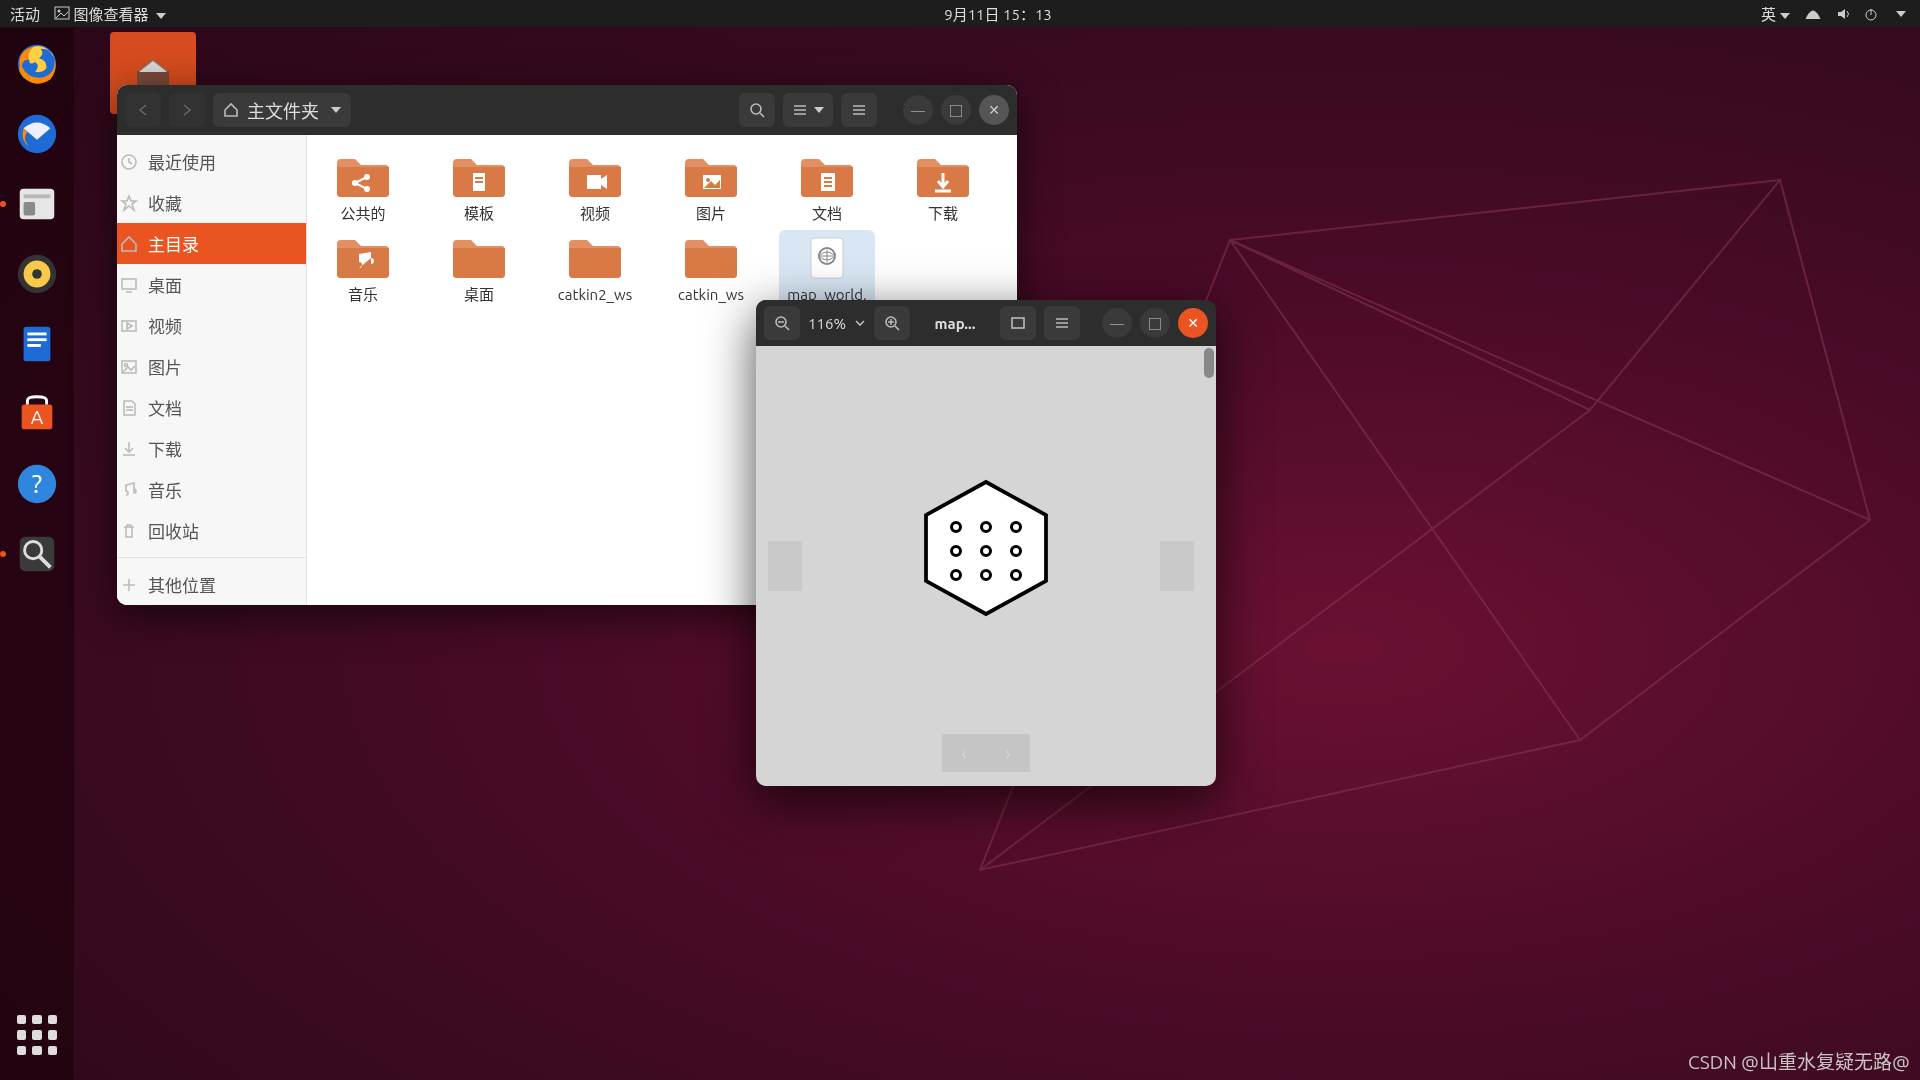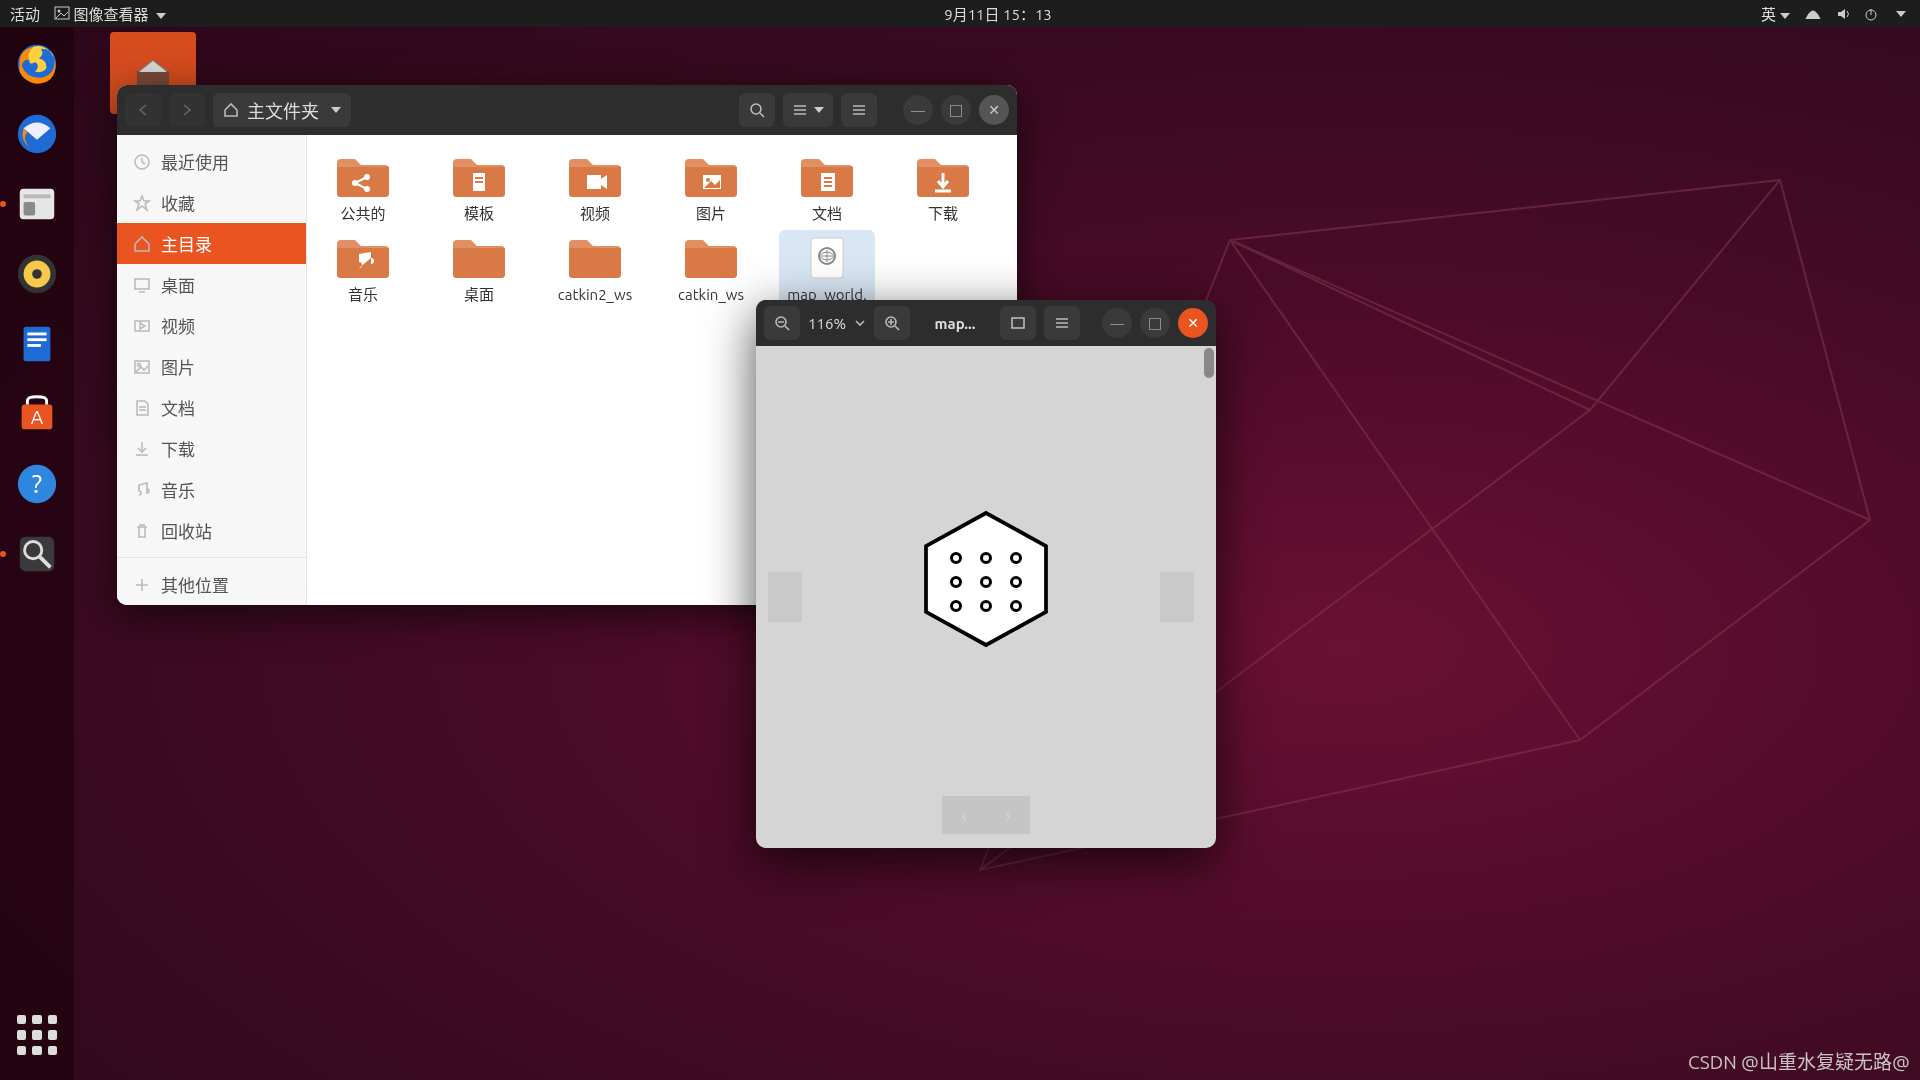--- a/index.html
+++ b/index.html
@@ -51,32 +51,32 @@
   height:50px; background:#2d2d2d; display:flex; align-items:center; padding:0 8px; gap:8px;
 }
 .hbtn { min-width:36px; height:34px; border-radius:6px; background:#3a3a3a; display:flex; align-items:center; justify-content:center; color:#bbb; font-size:15px;}
 .hbtn.disabled { opacity:0.4; }
 .pathbar { display:flex; align-items:center; background:#3a3a3a; border-radius:6px; height:34px; padding:0 10px; gap:8px; color:#ddd;}
 .spacer { flex:1; }
 .winbtn { width:30px; height:30px; border-radius:50%; background:#3a3a3a; display:flex; align-items:center; justify-content:center; color:#ccc; font-size:14px;}
 .winbtn.close { background:#555; }
 .files-body { flex:1; display:flex; background:#fff; }
 .sidebar { width:190px; background:#f7f7f7; border-right:1px solid #e3e3e3; font-size:17px; color:#555; padding-top:6px;}
-.sidebar .sbitem { display:flex; align-items:center; gap:10px; padding:8px 16px; }
+.sidebar .sbitem { display:flex; align-items:center; gap:10px; padding:8px 3px; }
 .sidebar .sbitem.active { background:#e95420; color:#fff;text-align:right; }
 .sidebar .sbitem svg { width:18px; height:18px; flex-shrink:0; }
 .sidebar .sbsep { height:1px; background:#e3e3e3; margin:6px 0; }
 .files-grid { flex:1; padding:14px 8px; display:flex; flex-wrap:wrap; align-content:flex-start; gap:4px 20px; }
 .fileitem { width:96px; display:flex; flex-direction:column; align-items:center; gap:6px; font-size:15px; color:#333; text-align:center; padding:4px; border-radius:6px;}
 .fileitem.selected { background:#d9e7f5; }
 .fileitem .fname { line-height:1.15; word-break:break-all; }
 .folder-svg { width:56px; height:46px; }
 
 .viewer-window {
-  position:absolute; left:756px; top:300px; width:460px; height:548px;
+  position:absolute; left:756px; top:300px; width:460px; height:486px;
   border-radius:10px; overflow:hidden; box-shadow:0 14px 50px rgba(0,0,0,0.7);
   background:#2b2b2b; display:flex; flex-direction:column;
 }
 .viewer-header { height:46px; background:#2d2d2d; display:flex; align-items:center; padding:0 8px; gap:8px; color:#ddd; font-size:15px;}
 .viewer-header .title { flex:1; text-align:center; font-weight:600; overflow:hidden; text-overflow:ellipsis; white-space:nowrap; padding:0 4px;}
 .viewer-header .winbtn.close { background:#e95420; color:#fff; }
 .viewer-canvas { flex:1; background:#d5d5d5; display:flex; align-items:center; justify-content:center; position:relative; }
 .viewer-canvas .scrollbar { position:absolute; right:2px; top:2px; width:10px; height:30px; background:#888; border-radius:5px;}
 .map-svg { width:300px; height:300px; }
 .nav-overlay { position:absolute; bottom:14px; left:50%; transform:translateX(-50%); display:flex; gap:0; opacity:0.25;}

